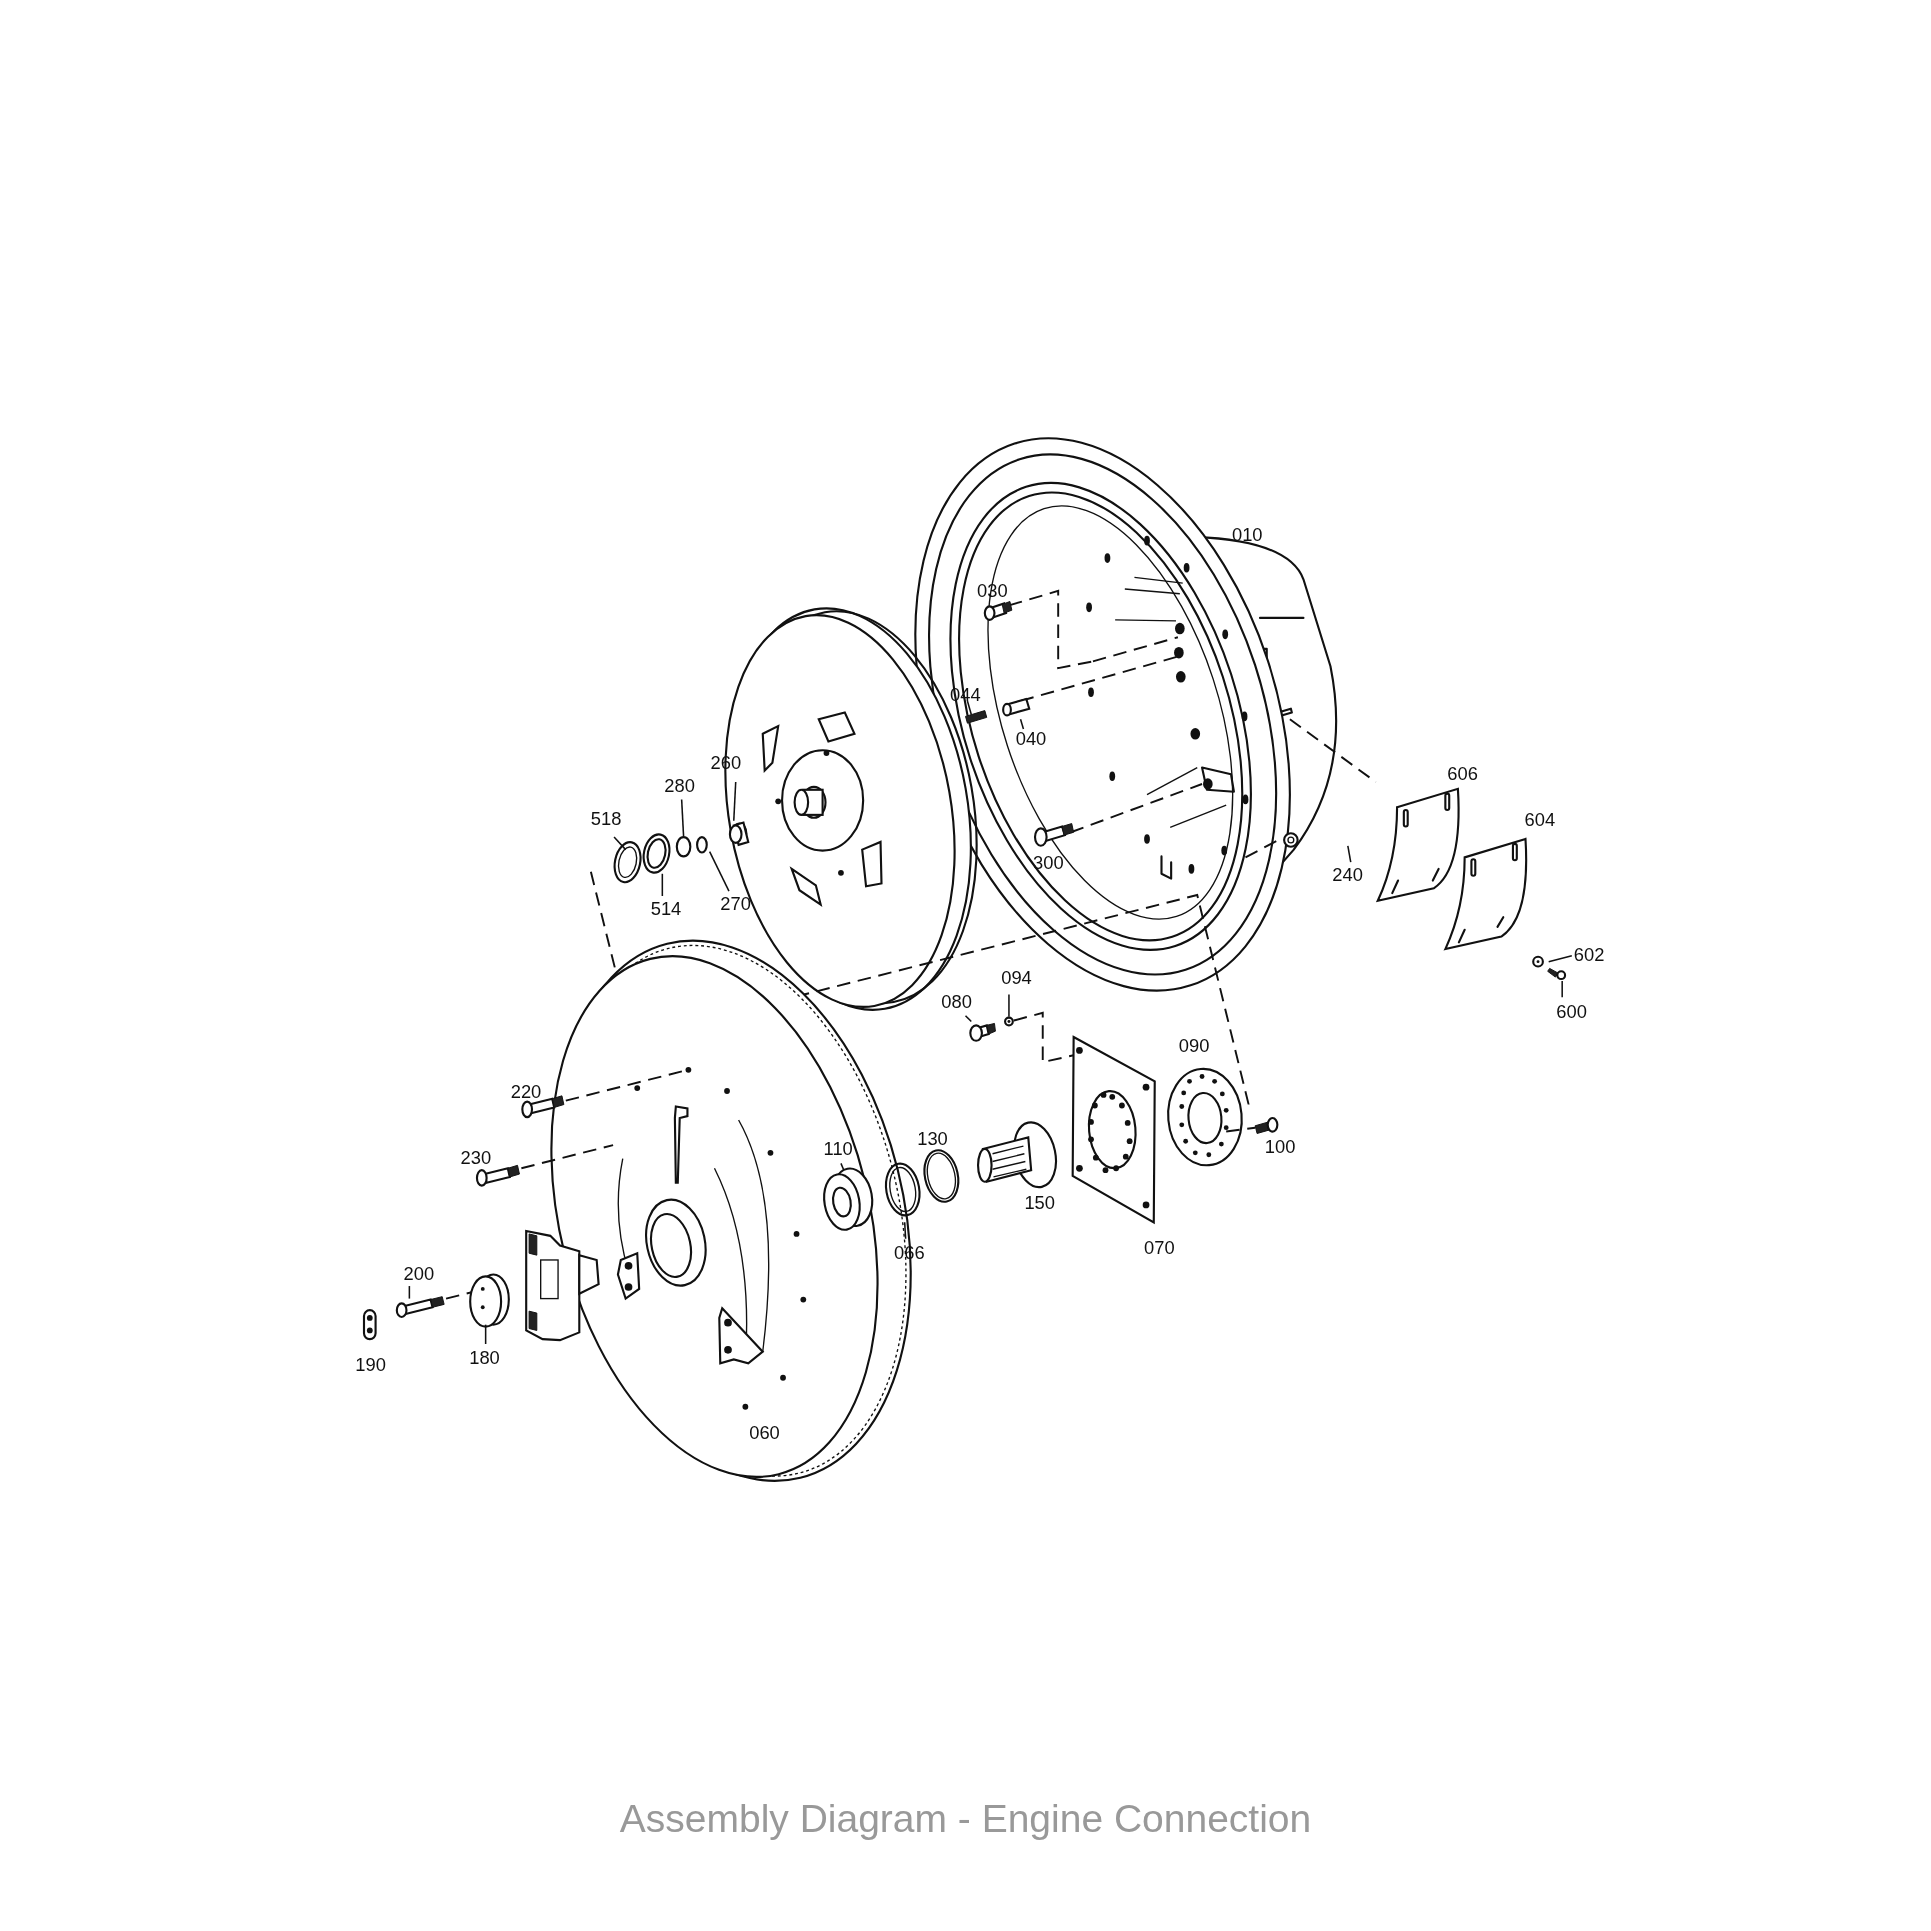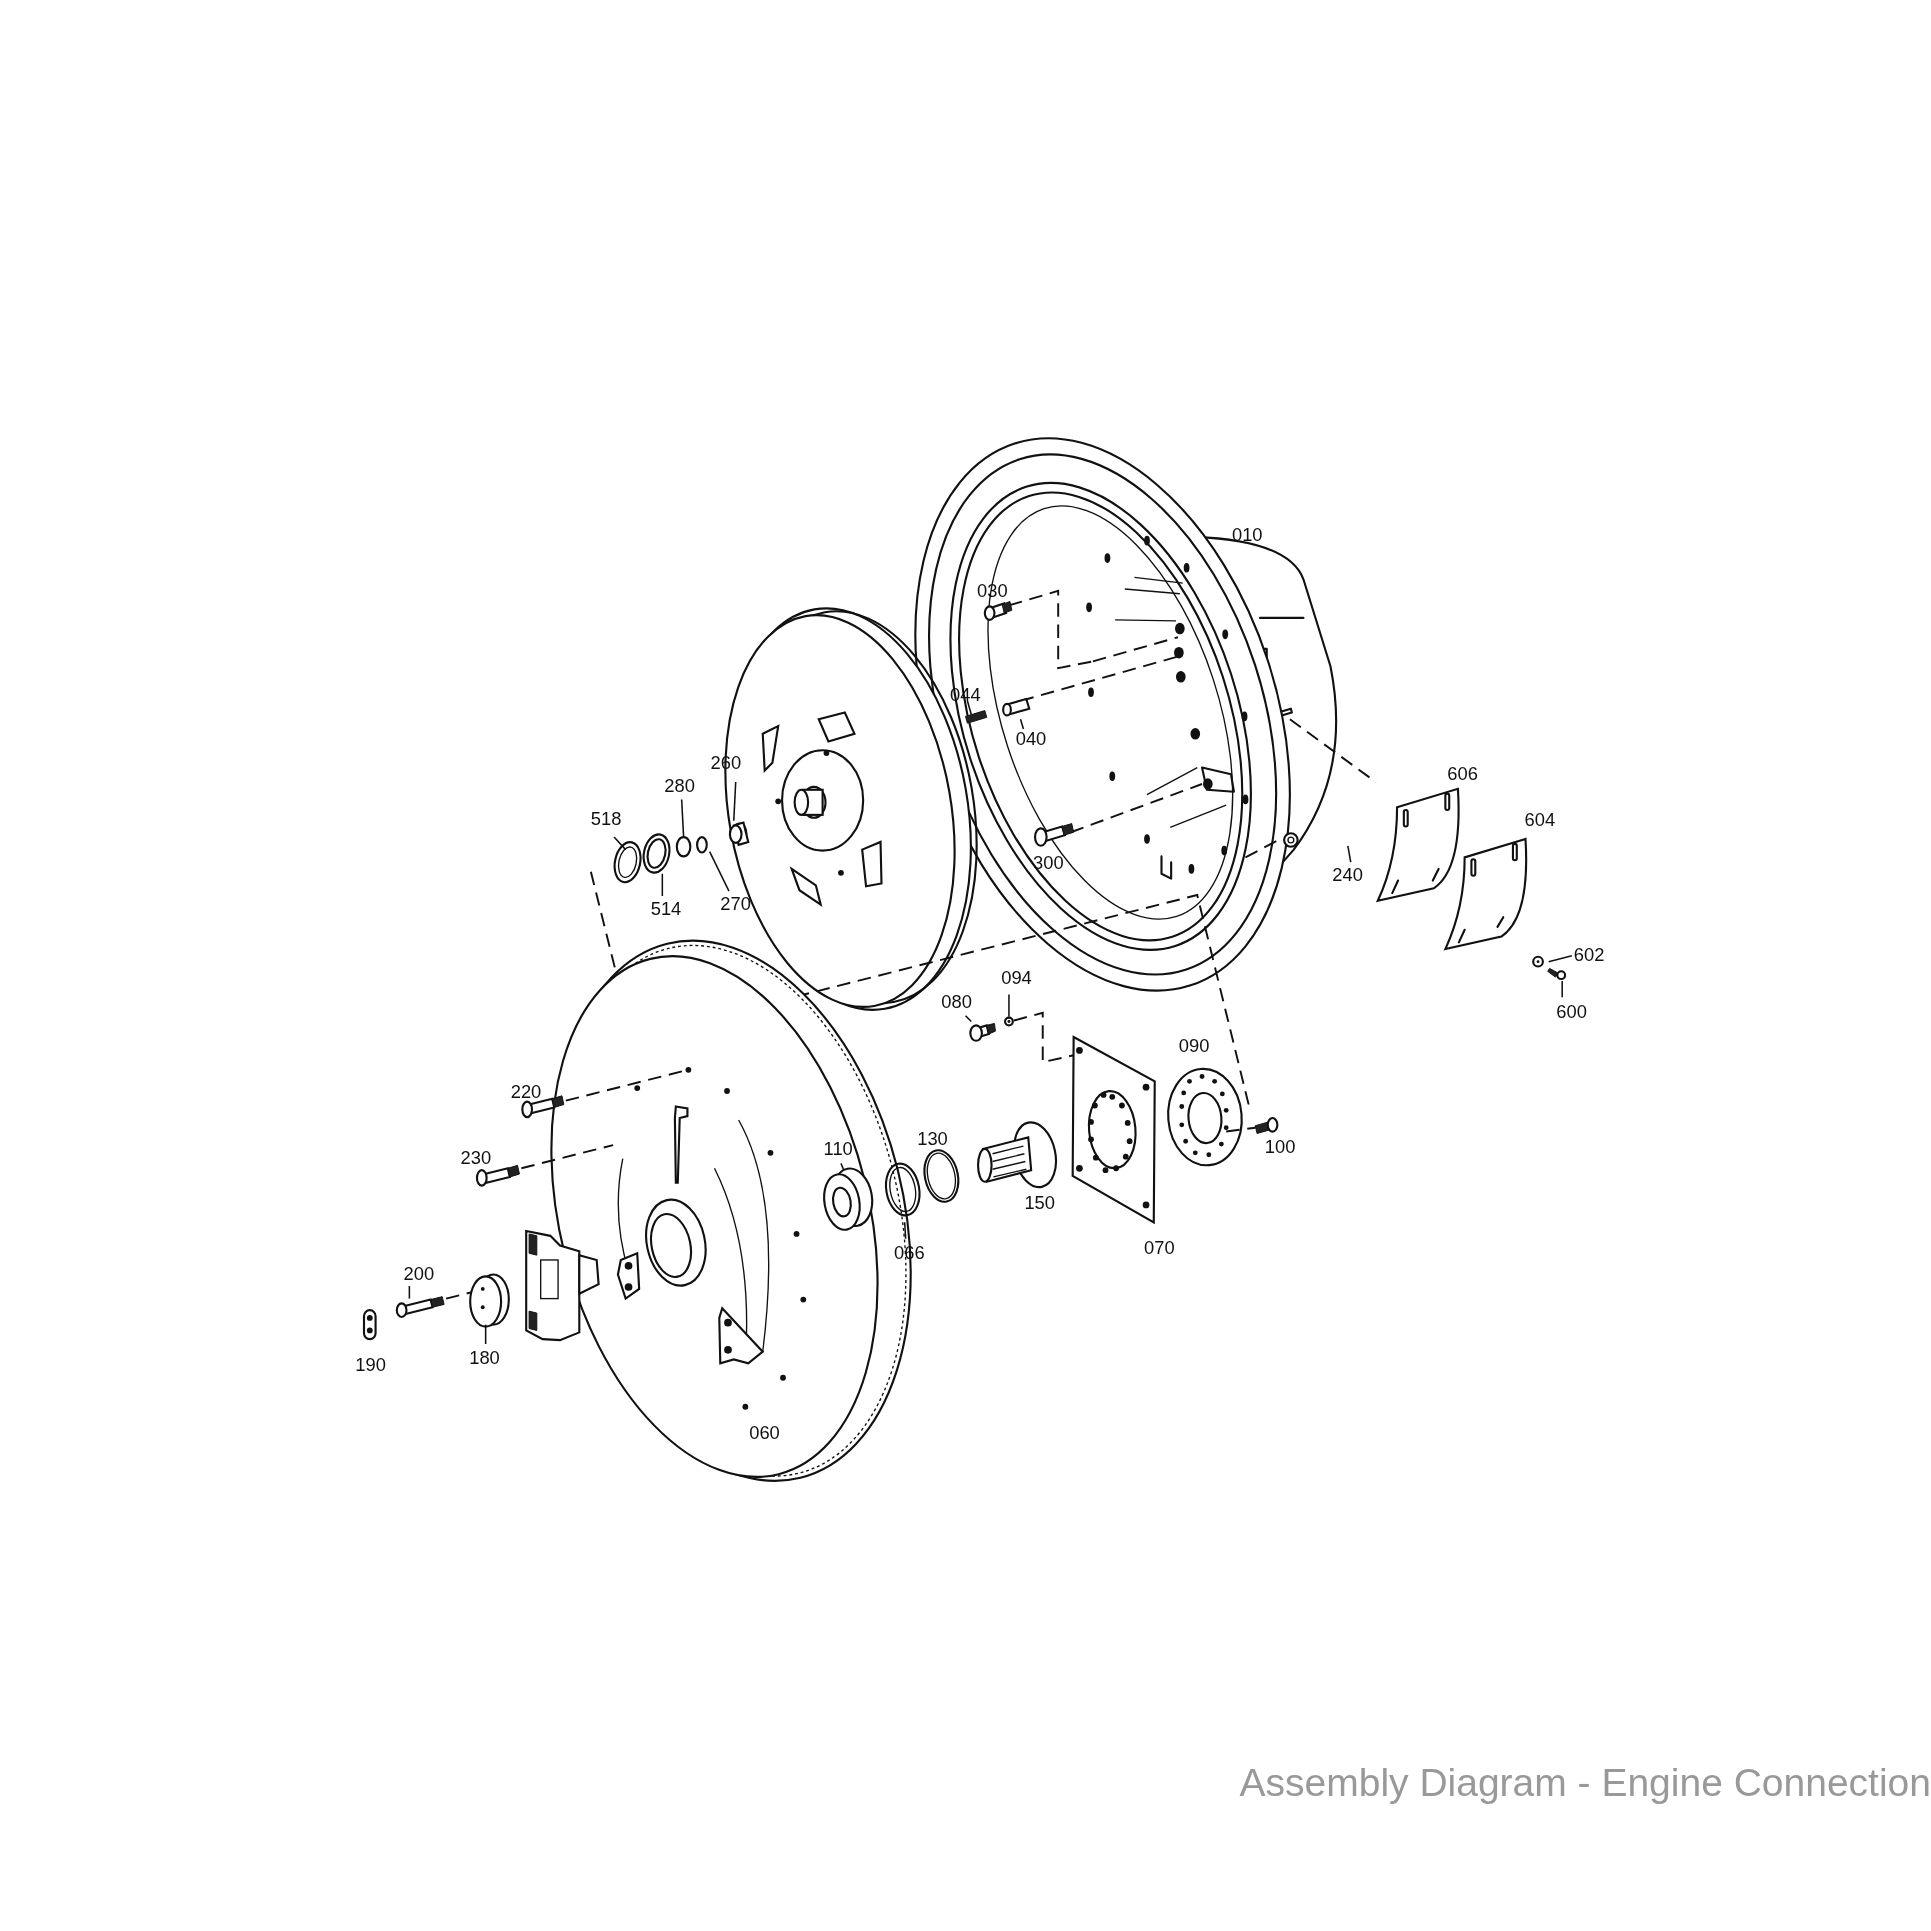--- a/index.html
+++ b/index.html
@@ -6,21 +6,21 @@
     body { width: 1931px; height: 1931px; position: relative; overflow: hidden; }
     #diagram { position: absolute; left: 0; top: 0; width: 1931px; height: 1931px; }
     .ln { fill: none; stroke: #111; stroke-width: 2.2; stroke-linejoin: round; stroke-linecap: round; }
     .lt { fill: none; stroke: #111; stroke-width: 1.4; }
     .dash { fill: none; stroke: #111; stroke-width: 2; stroke-dasharray: 14 8; }
     .fillw { fill: #fff; stroke: #111; stroke-width: 2.2; }
     .dark { fill: #222; stroke: #111; stroke-width: 1; }
     .hole { fill: #111; }
     .label { font-family: "Liberation Sans", sans-serif; font-size: 19px; fill: #111; }
     .leader { stroke: #111; stroke-width: 1.6; }
-    #caption { position: absolute; left: 0; width: 1931px; top: 1761px; text-align: right;
+    #caption { position: absolute; left: 0; width: 1931px; top: 1797px; text-align: center;
       font-family: "Liberation Sans", sans-serif; font-size: 39px; color: #999; }
   </style>
 </head>
 <body>
 
 <svg id="diagram" viewBox="0 0 2000 2000" xmlns="http://www.w3.org/2000/svg">
 
   <g>
 
     <path class="ln" d="M1238,556 Q1335,560 1350,600 L1378,690 Q1400,800 1340,880 L1318,905 L1285,900"></path>

